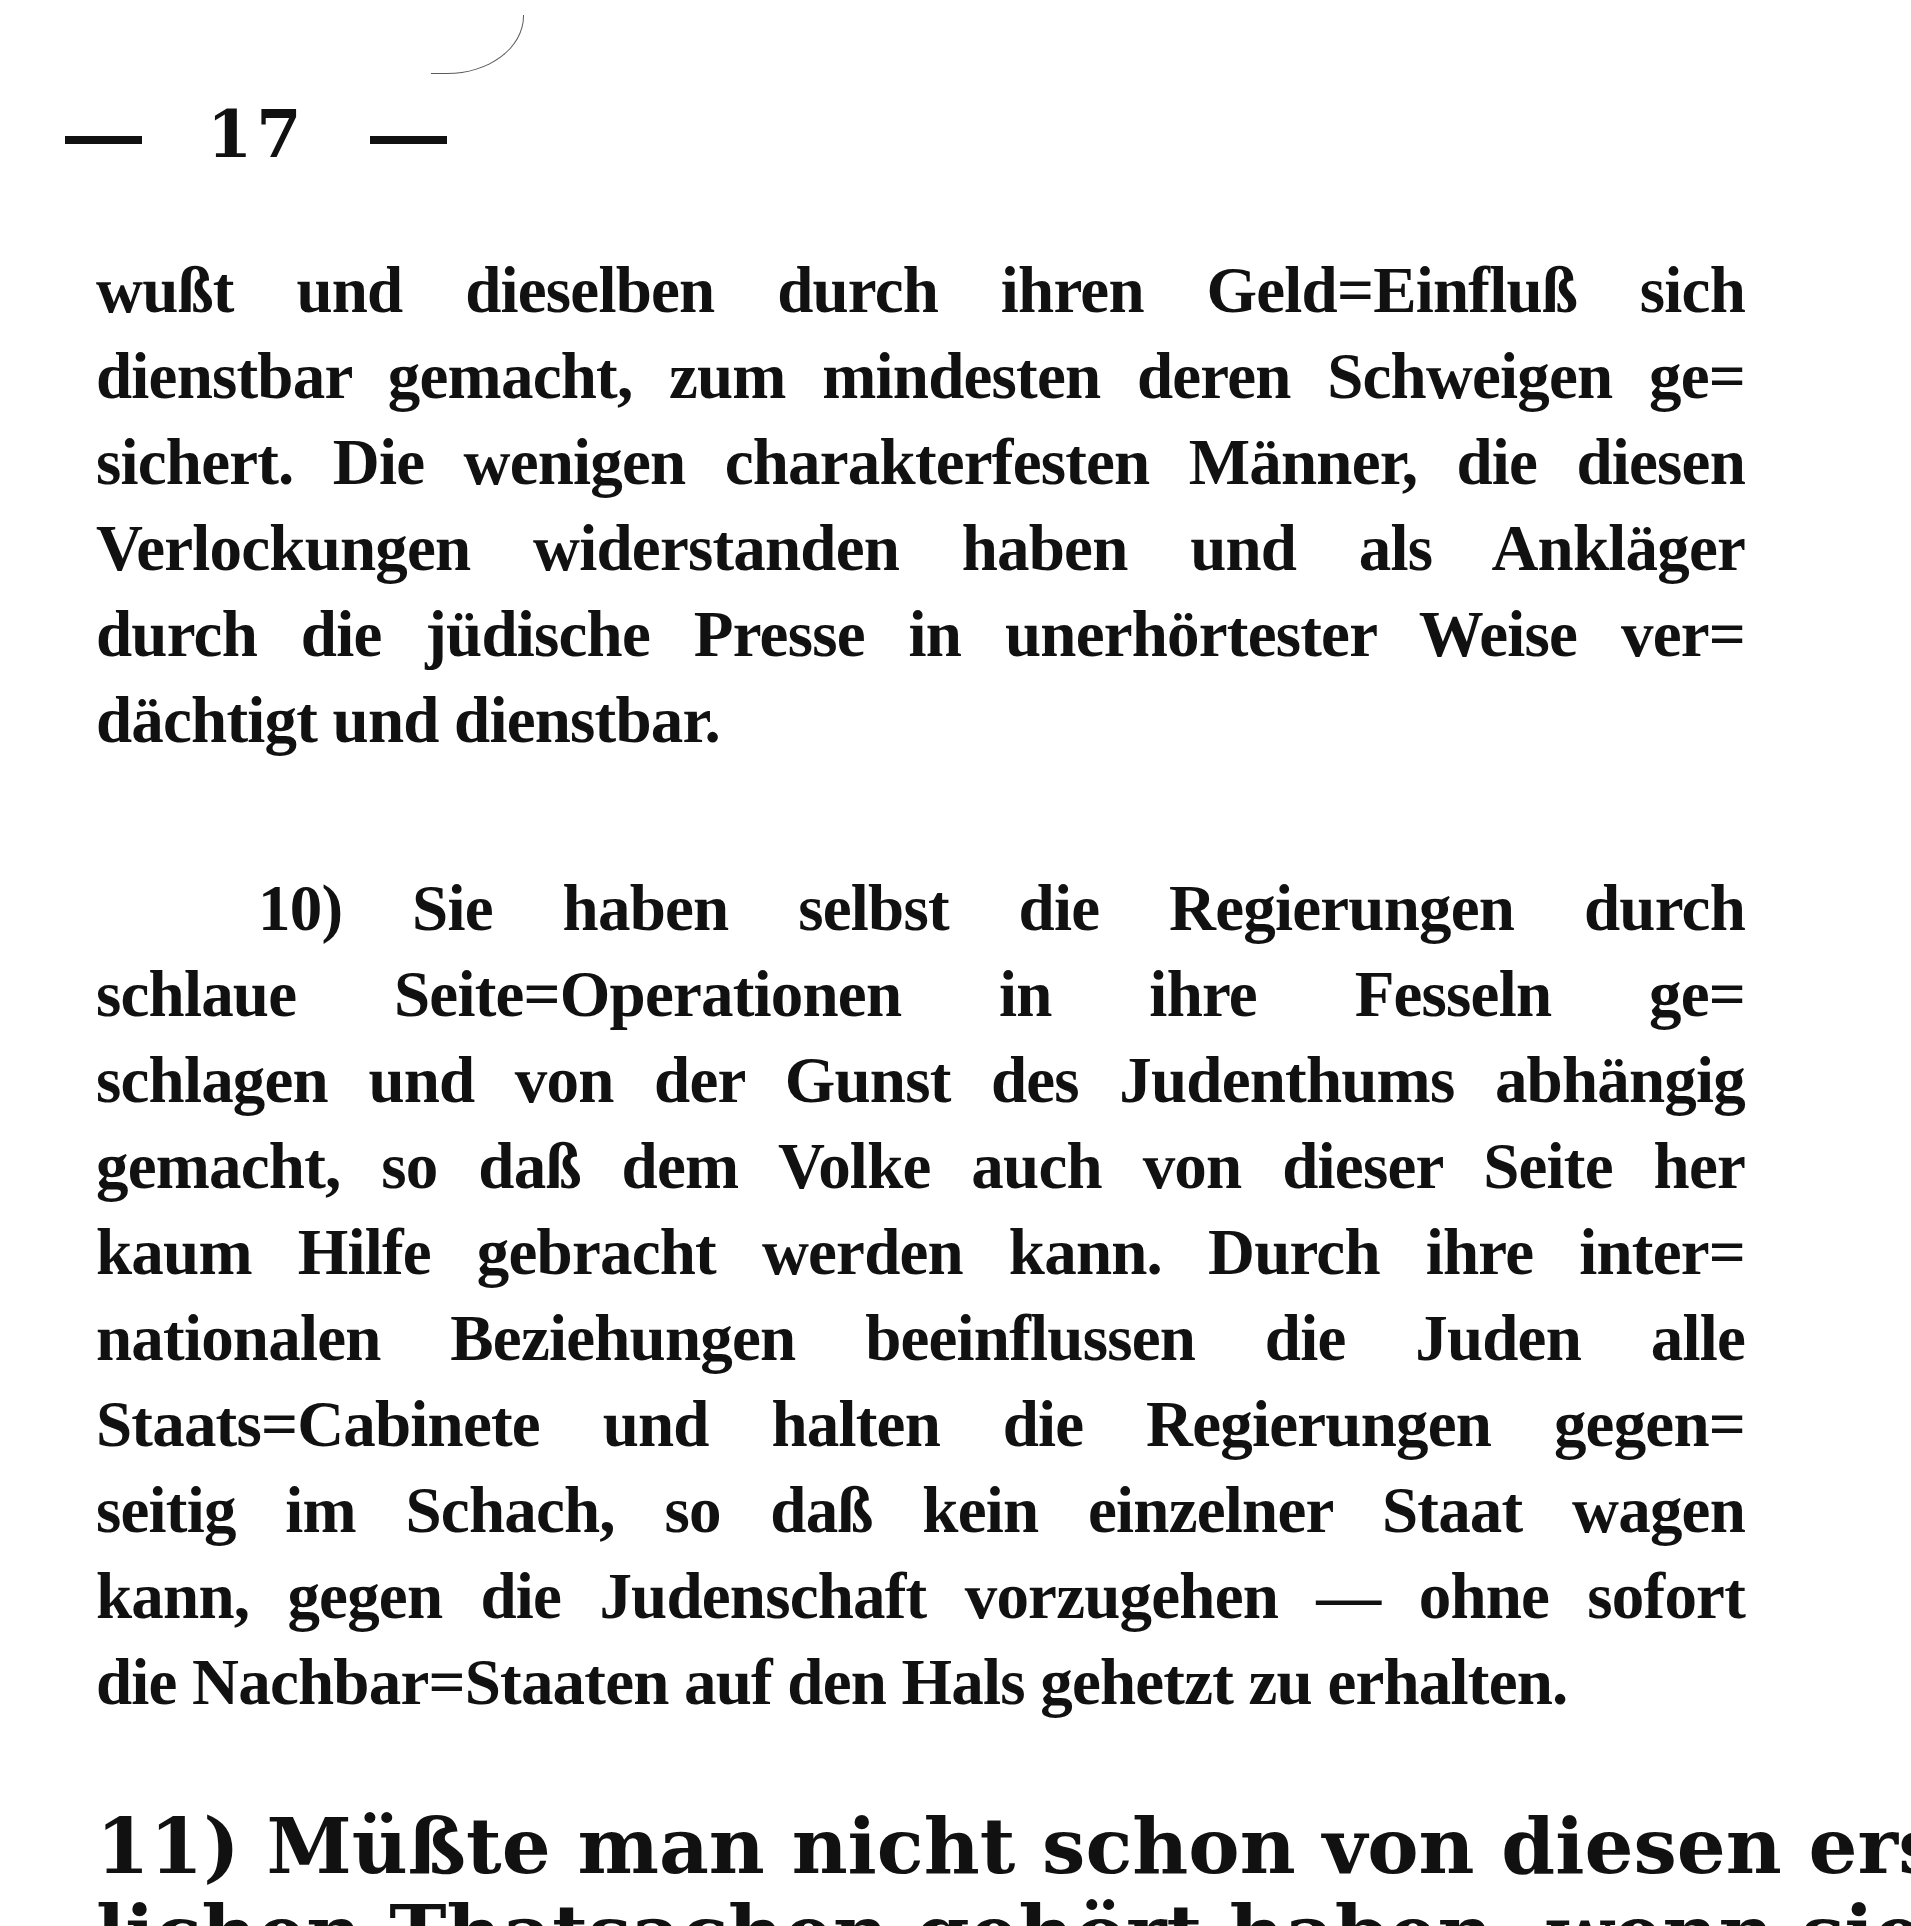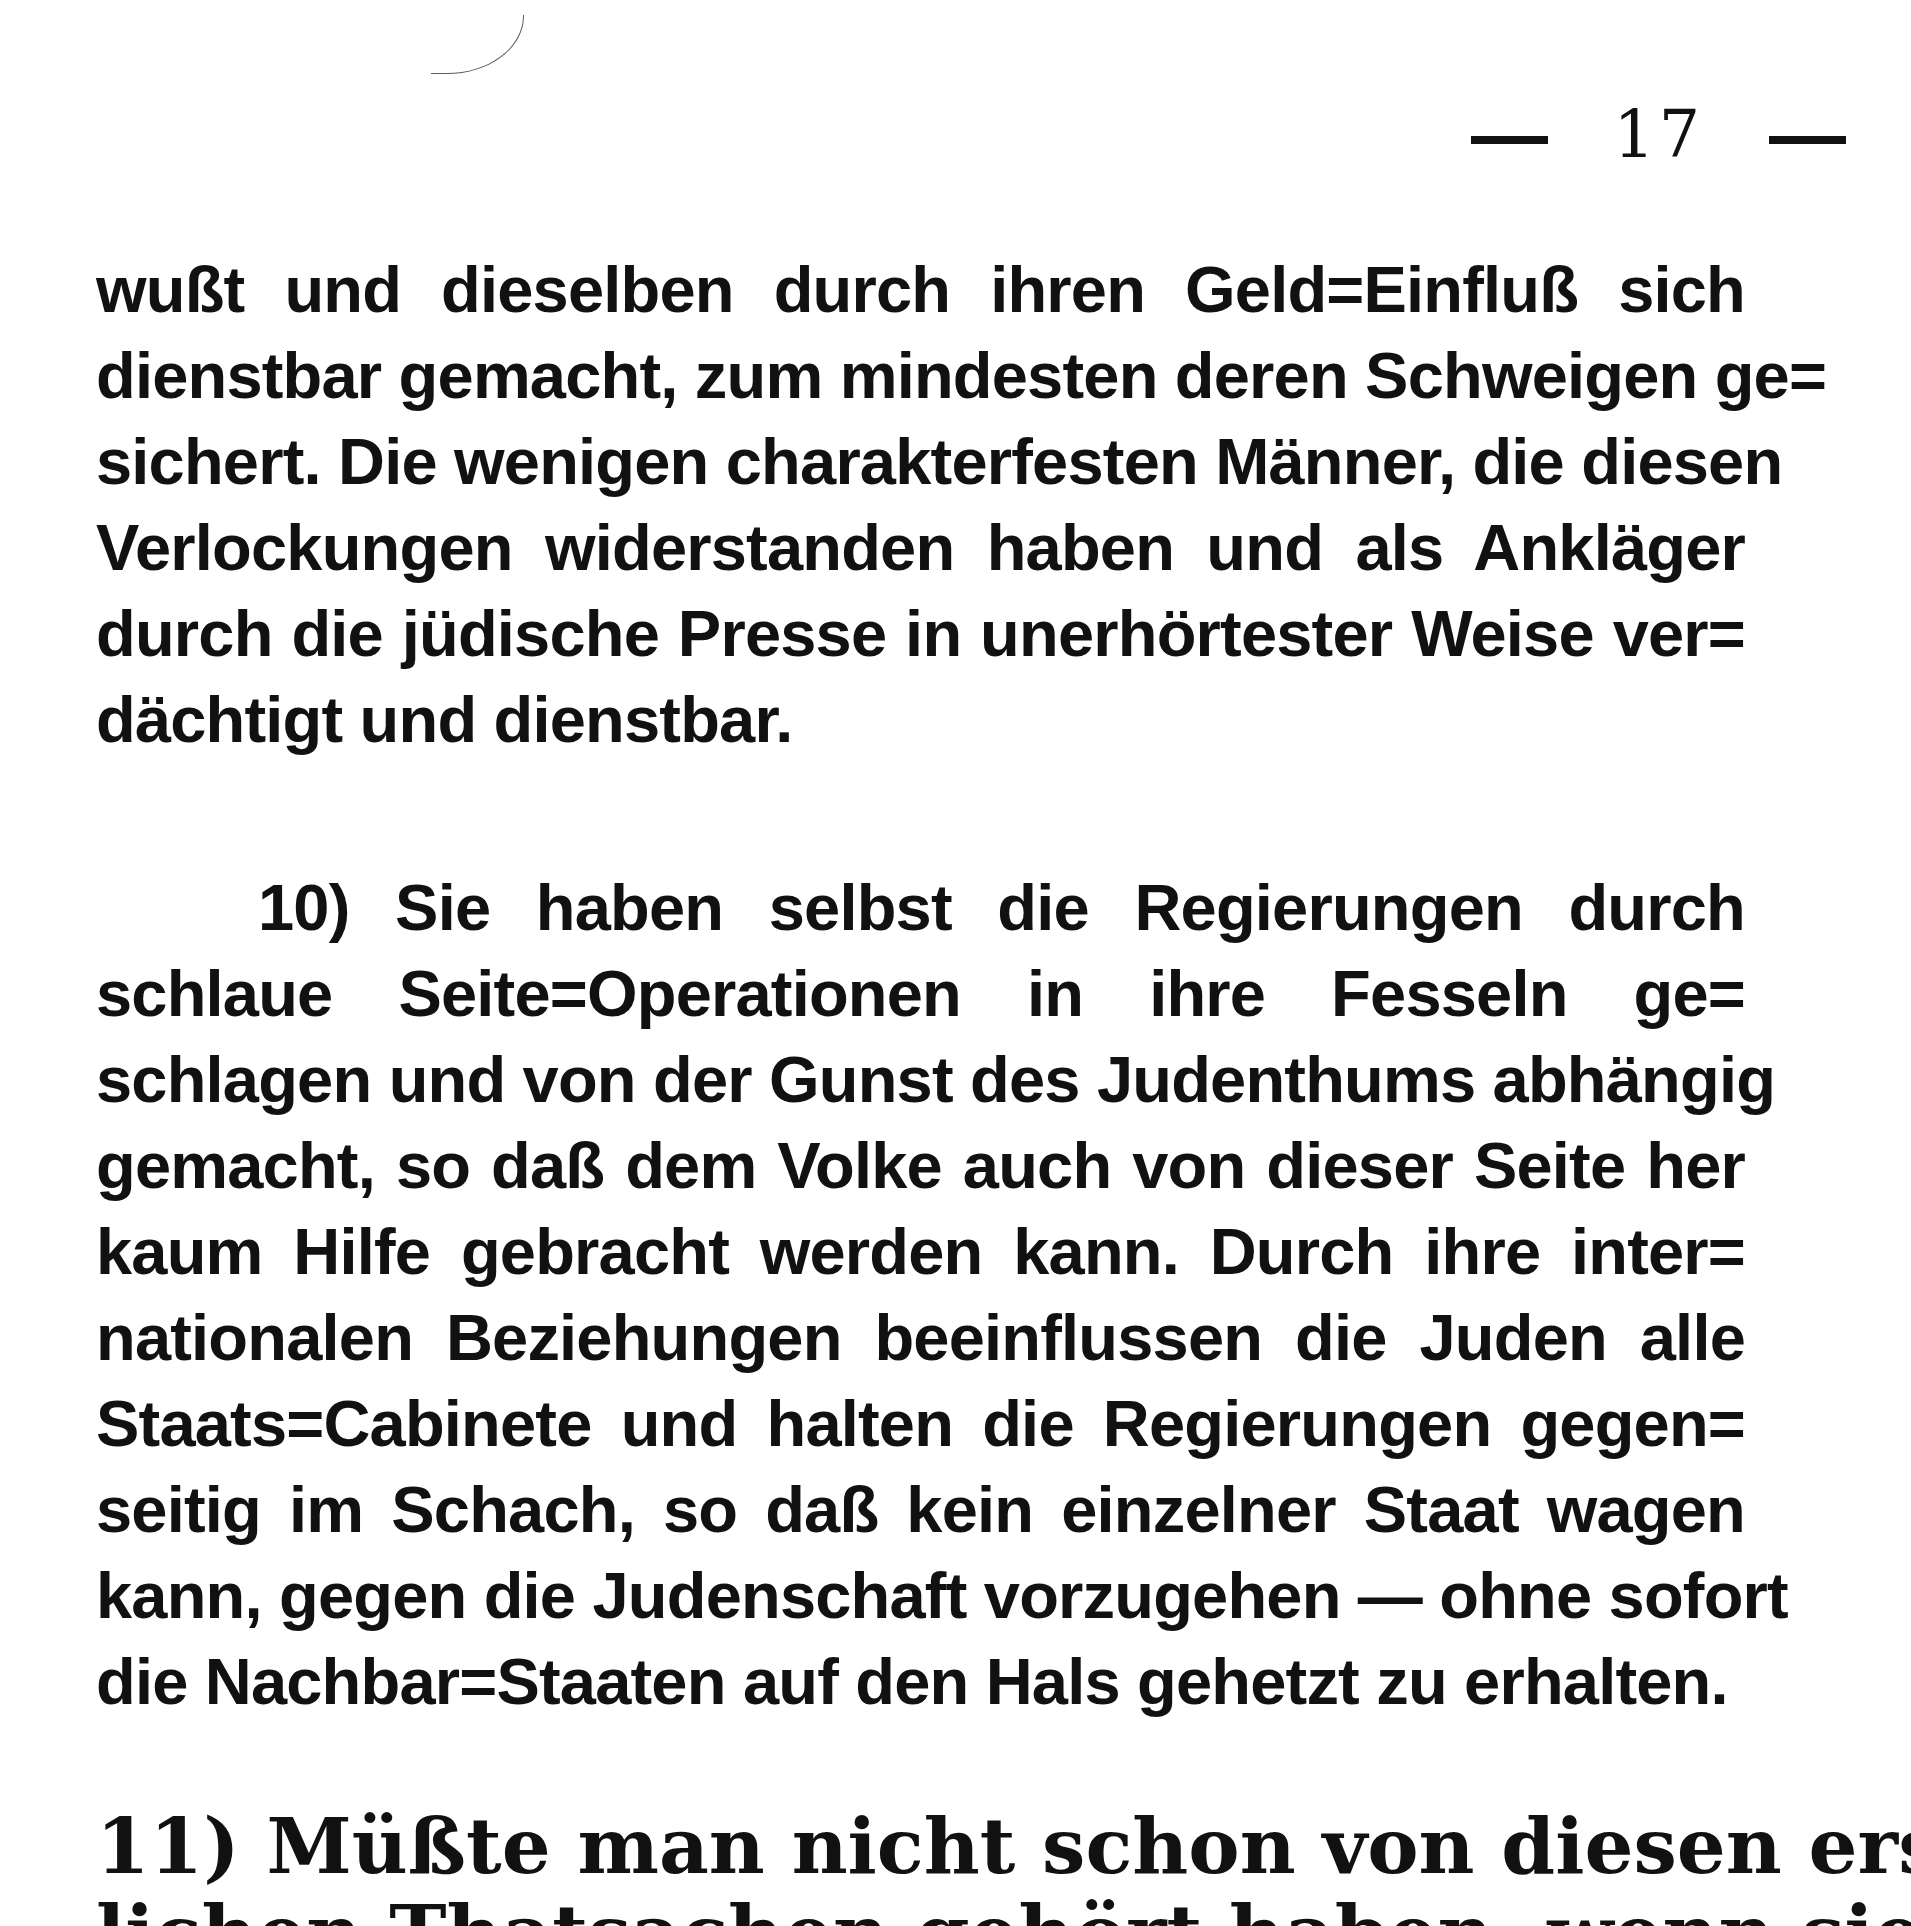--- a/index.html
+++ b/index.html
@@ -30,40 +30,40 @@
       border-right: 1.9px solid #333;
       border-bottom: 1.9px solid #333;
       border-bottom-right-radius: 77px 58px;
       opacity: 0.8;
     }
     .page-number {
       position: absolute;
       left: 0;
       width: 1911px;
       top: 96px;
-      text-align: right;
+      text-align: left;
       font-size: 65px;
       line-height: 77px;
       font-family: "DejaVu Serif", serif;
-      font-weight: normal;
+      font-weight: bold;
       letter-spacing: 3.9px;
     }
     .page-number .dash {
       display: inline-block;
       width: 77px;
       height: 8.5px;
       background: #111;
       vertical-align: middle;
       margin: 0 65px;
     }
     .text-block {
       position: absolute;
       left: 96px;
       width: 1649px;
-      font-family: Liberation Sans, sans-serif;
+      font-family: Liberation Serif, serif;
       font-size: 65px;
       line-height: 86px;
       text-align: justify;
       text-align-last: left;
       font-weight: bold;
       letter-spacing: -0.8px;
     }
     .para1 { top: 247px; }
     .para2 { top: 865px; }
     .para2 .line:first-child { padding-left: 162px; }

